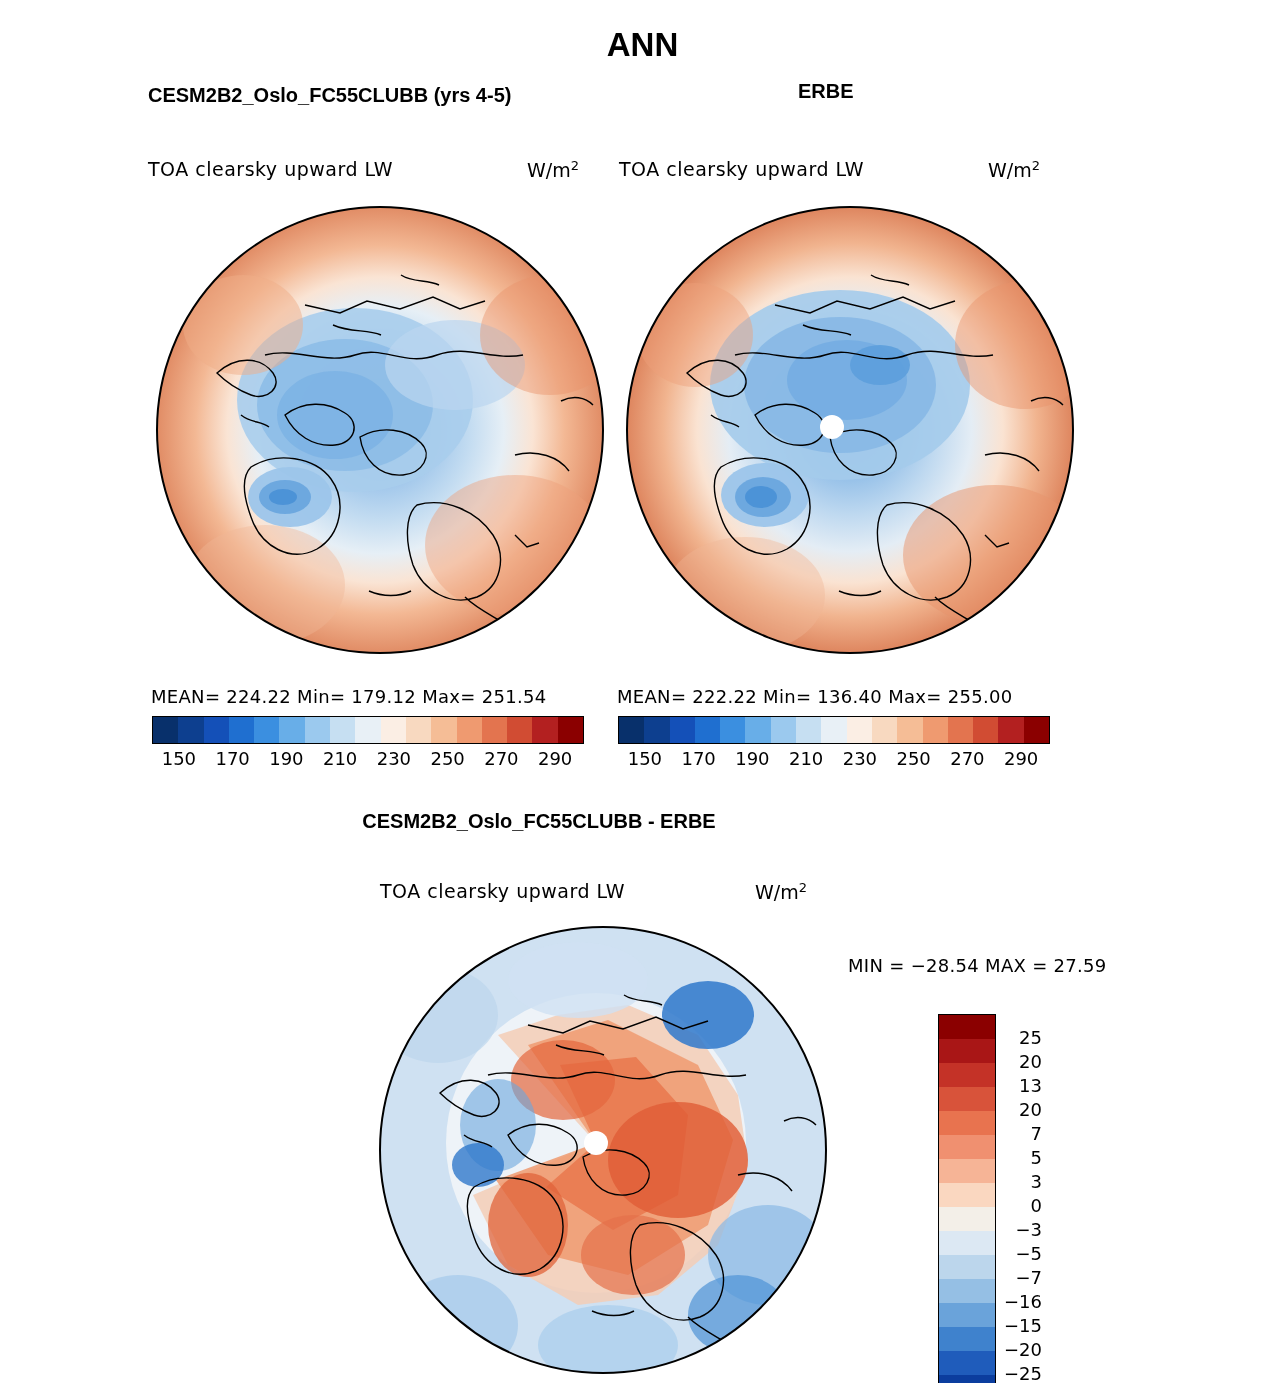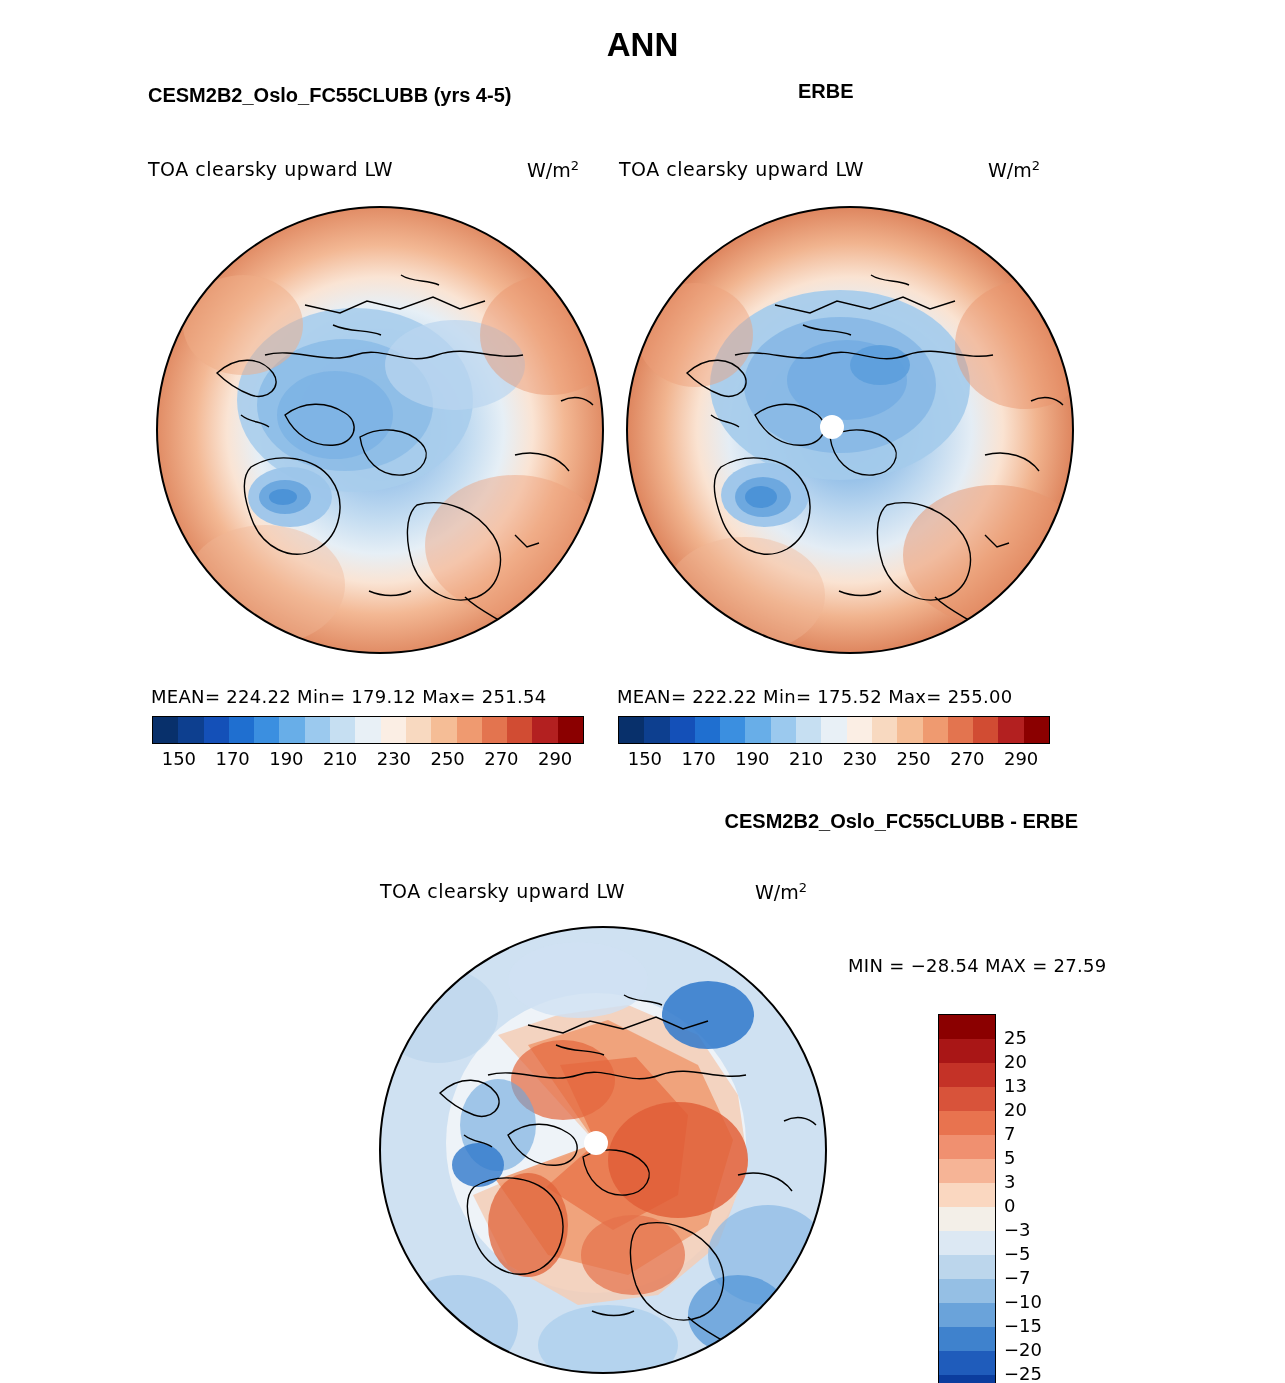--- a/index.html
+++ b/index.html
@@ -52,21 +52,21 @@
   .map-wrap { position: absolute; }
   .map-svg { display: block; }
 
   .cbar { position: absolute; display: flex; height: 26px; border: 1px solid #000; box-sizing: content-box;}
   .cbar > div { flex: 1 1 auto; height: 100%; }
 
   .vcbar { position: absolute; width: 56px; border: 1px solid #000; }
   .vcbar > div { width: 100%; height: 24px; }
 
   .vlabels { position: absolute; font-size: 18px; font-family: "DejaVu Sans", sans-serif; }
-  .vlabels div { height: 24px; line-height: 24px; }
+  .vlabels div { height: 24px; line-height: 24px; text-align: right; }
   .tickrow { position: absolute; display: flex; }
   .tickrow span { text-align: center; font-size: 18px; font-family: "DejaVu Sans", sans-serif; }
 </style>
 </head>
 <body>
 
 <div class="abs" id="main-title">ANN</div>
 
 <div class="abs panel-title" style="top:84px; left:148px;">CESM2B2_Oslo_FC55CLUBB (yrs 4-5)</div>
 <div class="abs var-label" style="top:158px; left:148px;">TOA clearsky upward LW</div>
@@ -206,21 +206,21 @@
       <path d="M178 120 C196 128 212 124 226 130"></path>
       <path d="M246 70 C258 78 272 74 284 80"></path>
       <path d="M86 210 C96 218 106 216 114 222"></path>
     </g>
     <circle cx="207" cy="222" r="12" fill="#ffffff"></circle>
   </g>
   <circle cx="225" cy="225" r="223" fill="none" stroke="#000" stroke-width="2"></circle>
 </svg>
 </div>
 
-<div class="abs stats" style="top:686px; left:617px;">MEAN=  222.22    Min=  175.52    Max=  255.00</div>
+<div class="abs stats" style="top:686px; left:617px;">MEAN=  222.22    Min=  136.40    Max=  255.00</div>
 
 <div class="cbar" style="top:716px; left:618px; width:430px;">
   <div style="background:#08306b"></div>
     <div style="background:#0d3f8f"></div>
     <div style="background:#1450b8"></div>
   <div style="background:#1f6fd0"></div>
     <div style="background:#3b8fe0"></div>
     <div style="background:#68aee8"></div>
   <div style="background:#9bc9ee"></div>
     <div style="background:#c6dff2"></div>
@@ -238,21 +238,21 @@
   <span style="width:12.5%">150</span>
   <span style="width:12.5%">170</span>
   <span style="width:12.5%">190</span>
   <span style="width:12.5%">210</span>
   <span style="width:12.5%">230</span>
   <span style="width:12.5%">250</span>
   <span style="width:12.5%">270</span>
   <span style="width:12.5%">290</span>
 </div>
 
-<div class="abs panel-title" style="top:810px; left:0; width:1078px; text-align:right;">CESM2B2_Oslo_FC55CLUBB - ERBE</div>
+<div class="abs panel-title" style="top:810px; left:0; width:1078px; text-align:center;">CESM2B2_Oslo_FC55CLUBB - ERBE</div>
 <div class="abs var-label" style="top:880px; left:380px;">TOA clearsky upward LW</div>
 <div class="abs units" style="top:880px; left:755px;"><span>W/m</span><sup style="font-size:13px;">2</sup></div>
 
 <div class="map-wrap" style="top:925px; left:378px;">
 <svg class="map-svg" width="450" height="450" viewBox="0 0 450 450" xmlns="http://www.w3.org/2000/svg">
   <defs>
     <clipPath id="clipD">
           <circle cx="225" cy="225" r="223"></circle>
         </clipPath>
   </defs>
@@ -327,17 +327,17 @@
   <div>20</div>
   <div>13</div>
   <div>20</div>
   <div>7</div>
   <div>5</div>
   <div>3</div>
   <div>0</div>
   <div>−3</div>
   <div>−5</div>
   <div>−7</div>
-  <div>−10</div>
+  <div>−16</div>
   <div>−15</div>
   <div>−20</div>
   <div>−25</div>
 </div>
 
 </body></html>

